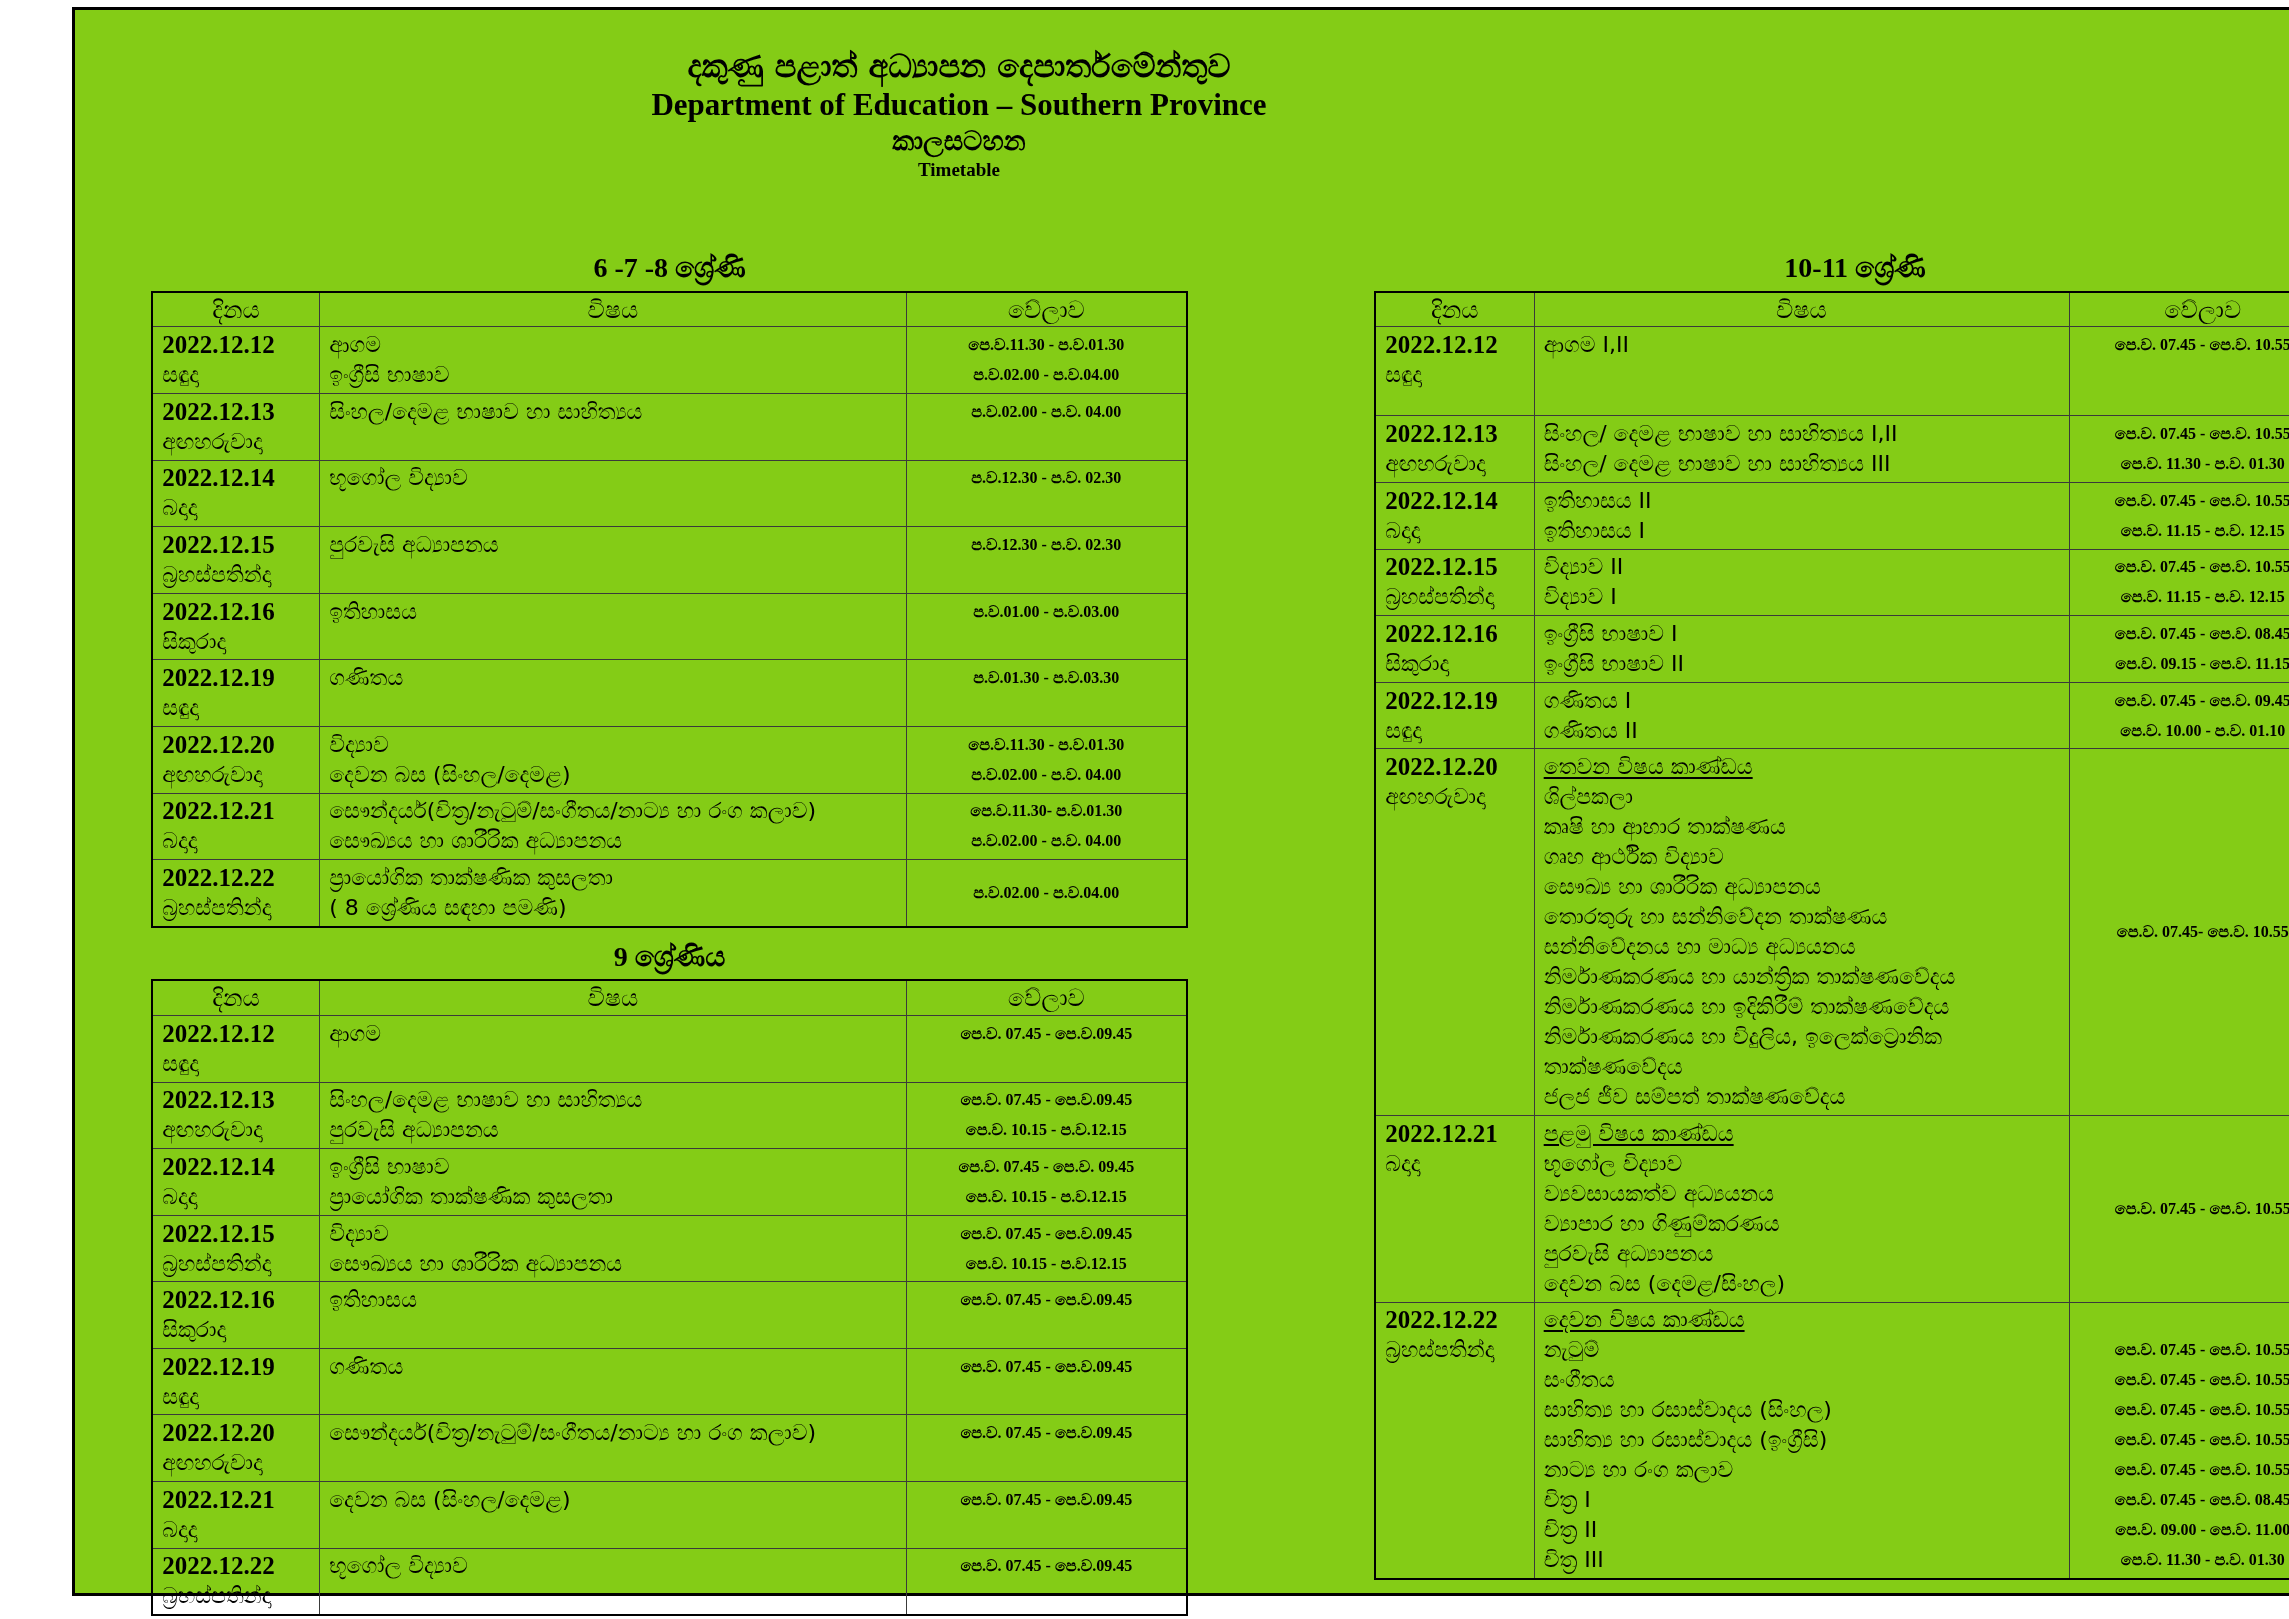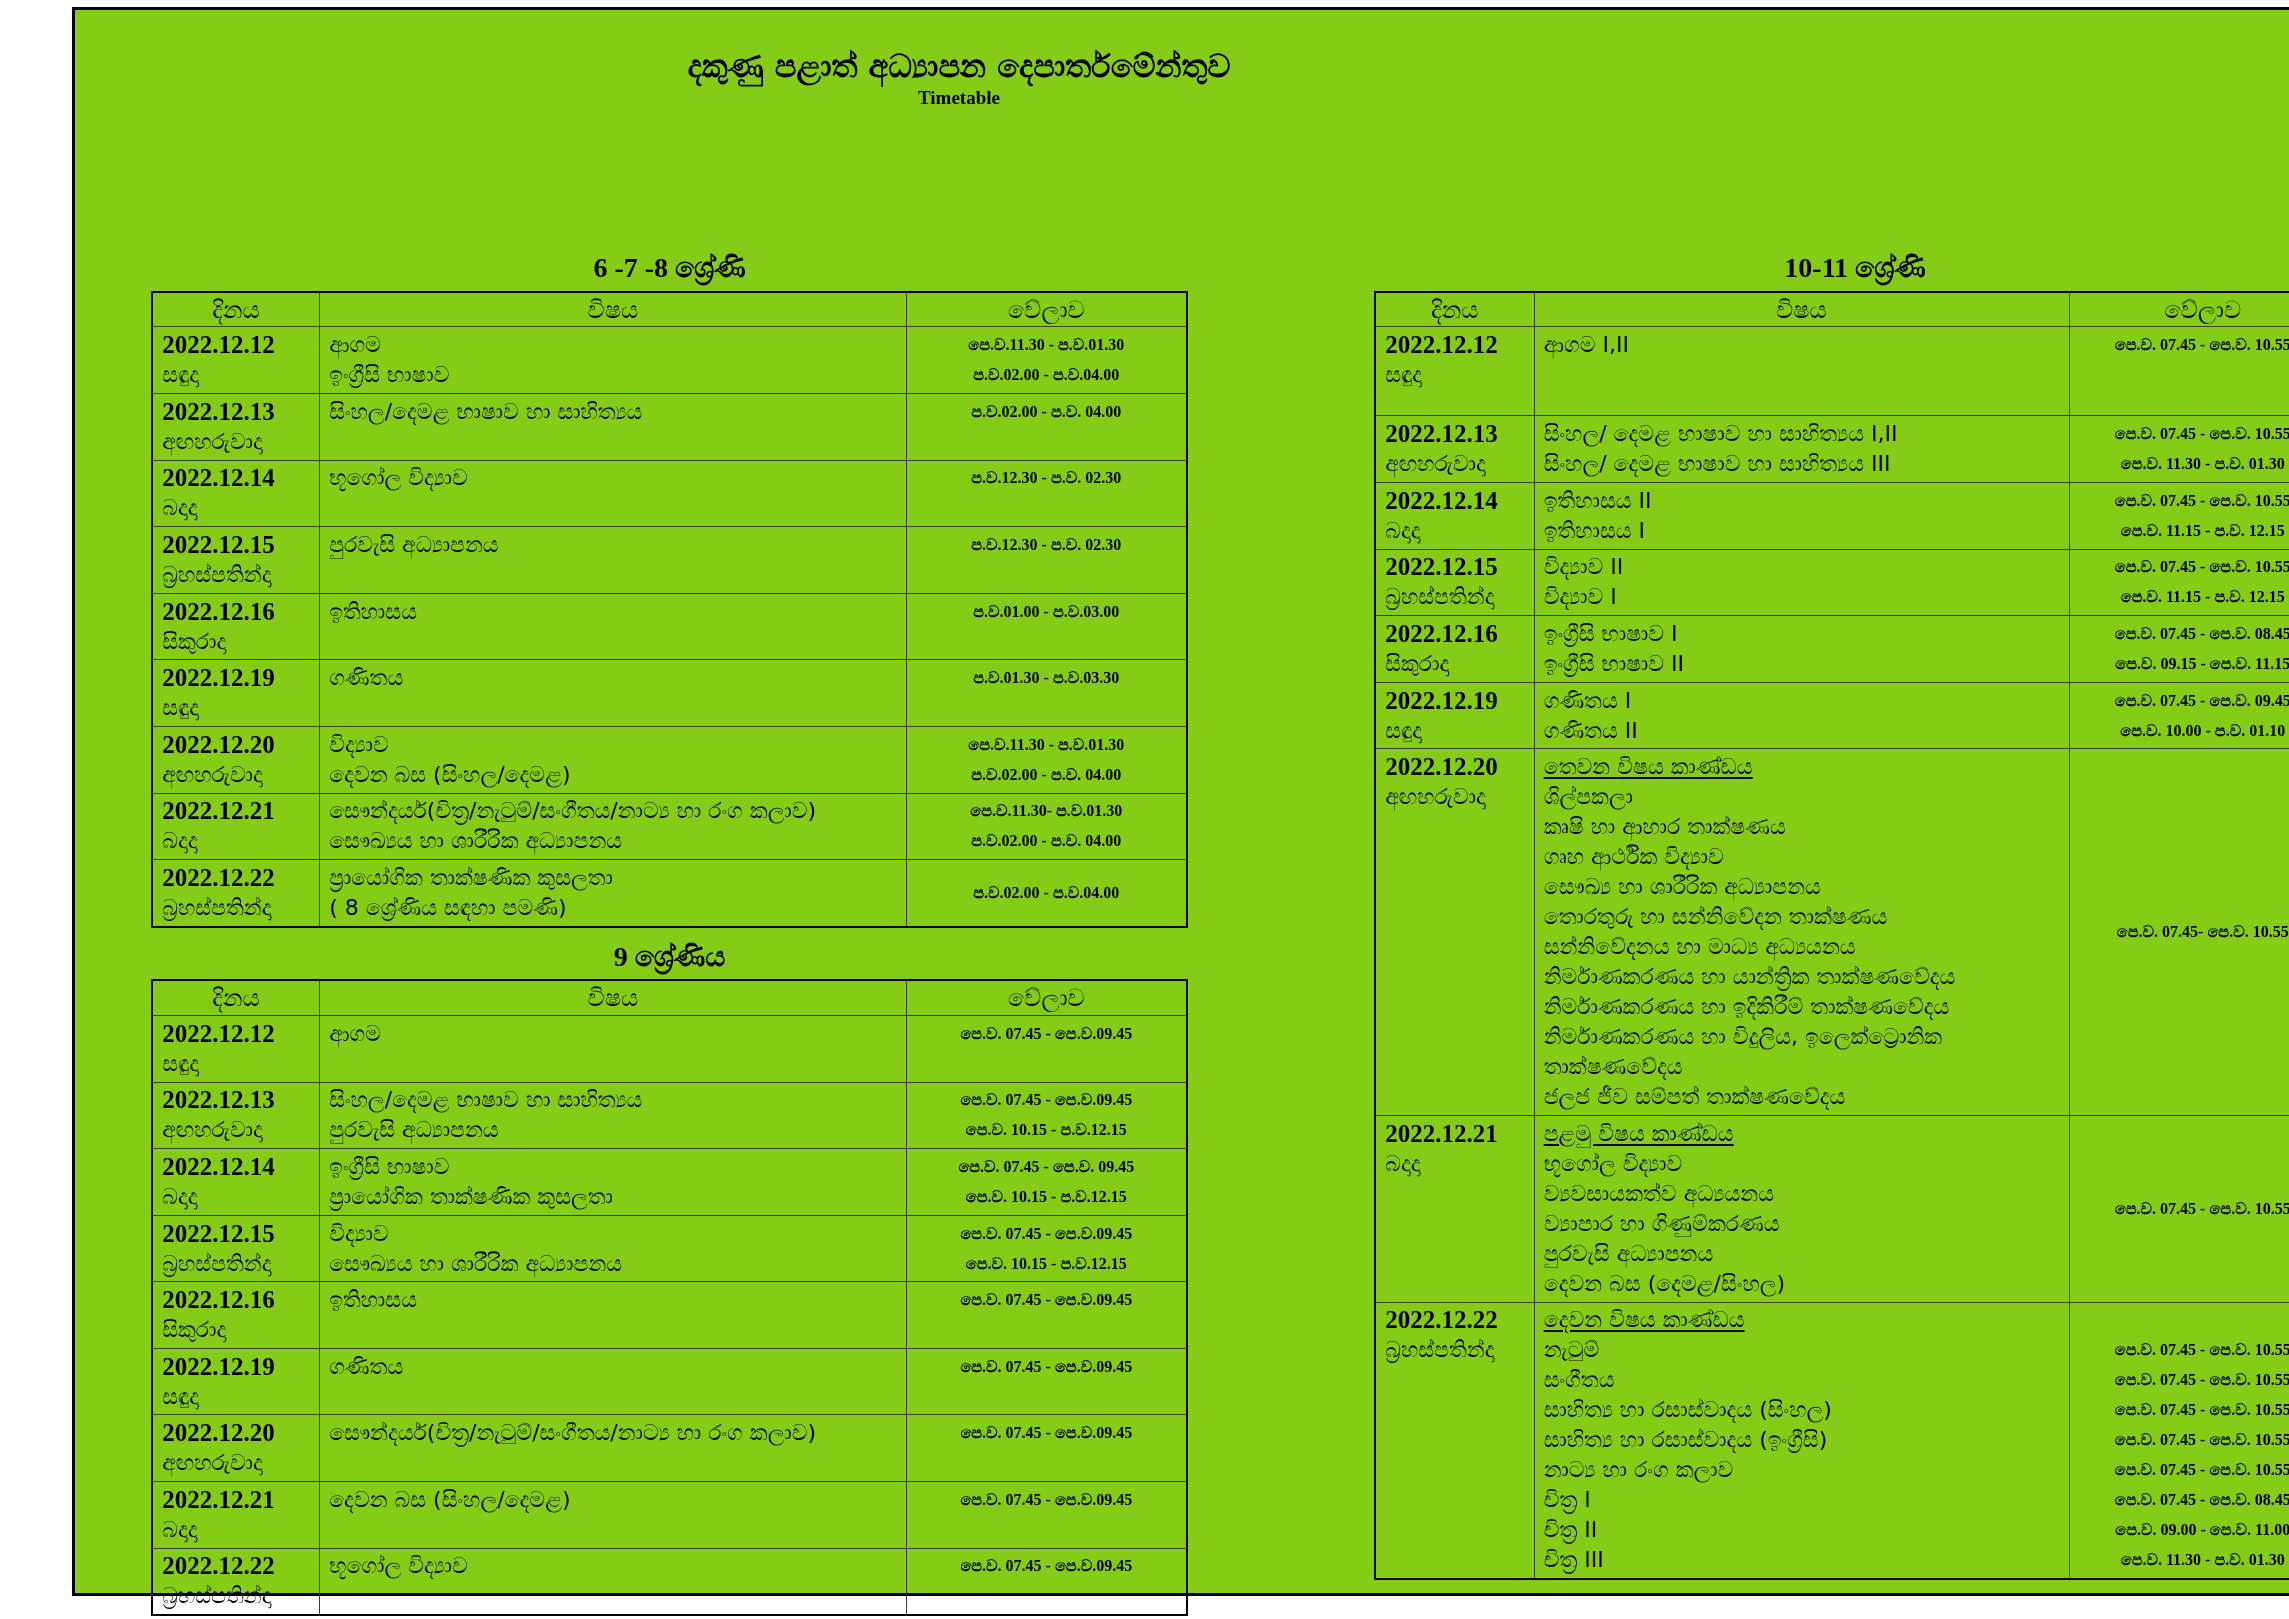--- a/index.html
+++ b/index.html
@@ -48,20 +48,22 @@
   td.mid{vertical-align:middle;}
   #tbl-1011 tbody tr:first-child td{height:89px;}
 </style>
 </head>
 <body>
 
 <div class="frame">
 
   <header class="doc-header">
     <div class="h-si-1">දකුණු පළාත් අධ්‍යාපන දෙපාර්තමේන්තුව</div>
+    <div class="h-en-1">Department of Education – Southern Province</div>
+    <div class="h-si-3">කාලසටහන</div>
     <div class="h-en-3">Timetable</div>
   </header>
 
   <div class="col-left">
 
     <section>
       <h2 class="table-title">6 -7 -8 ශ්‍රේණි</h2>
       <table id="tbl-678">
         <colgroup>
             <col style="width:155px">

